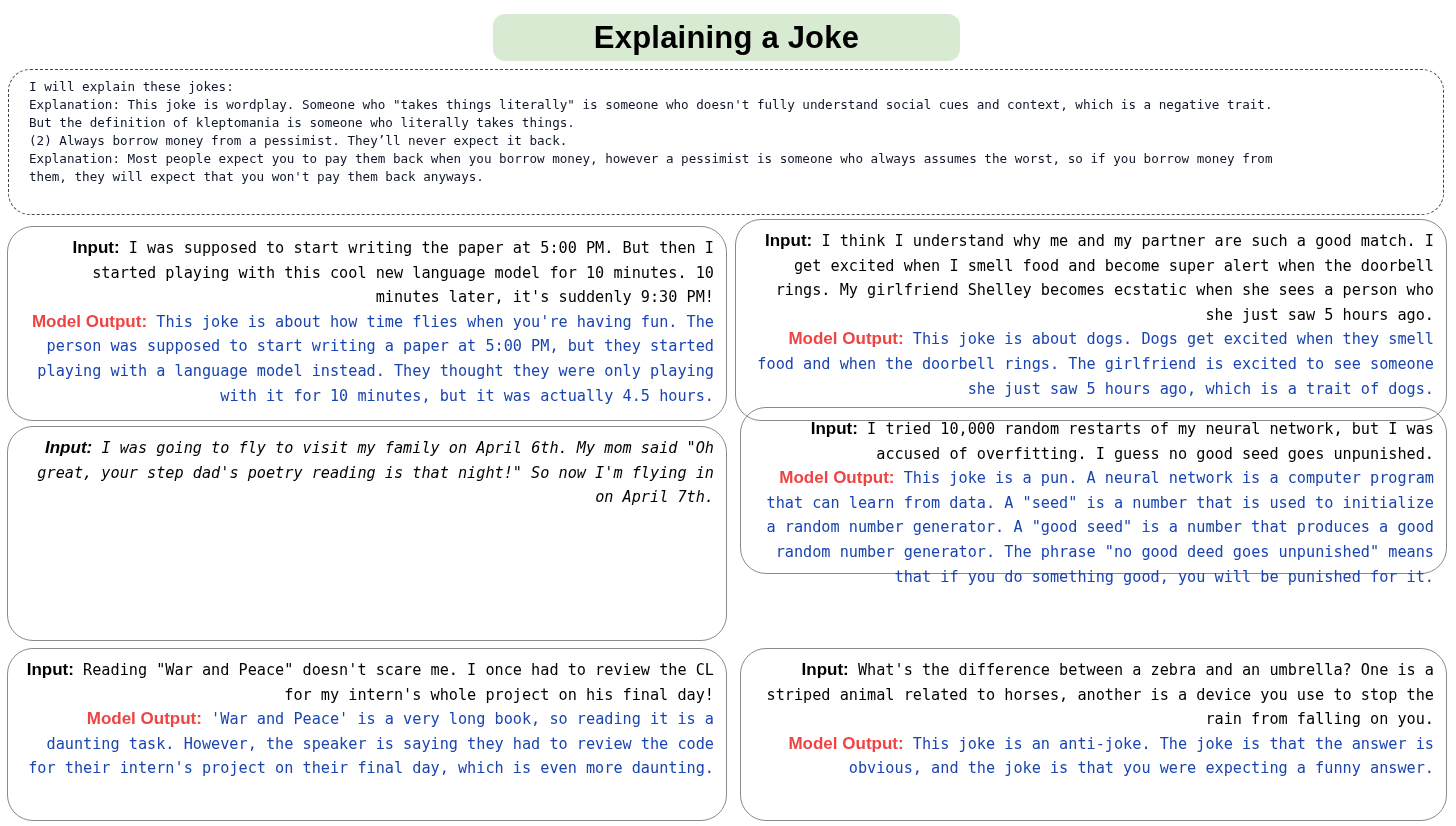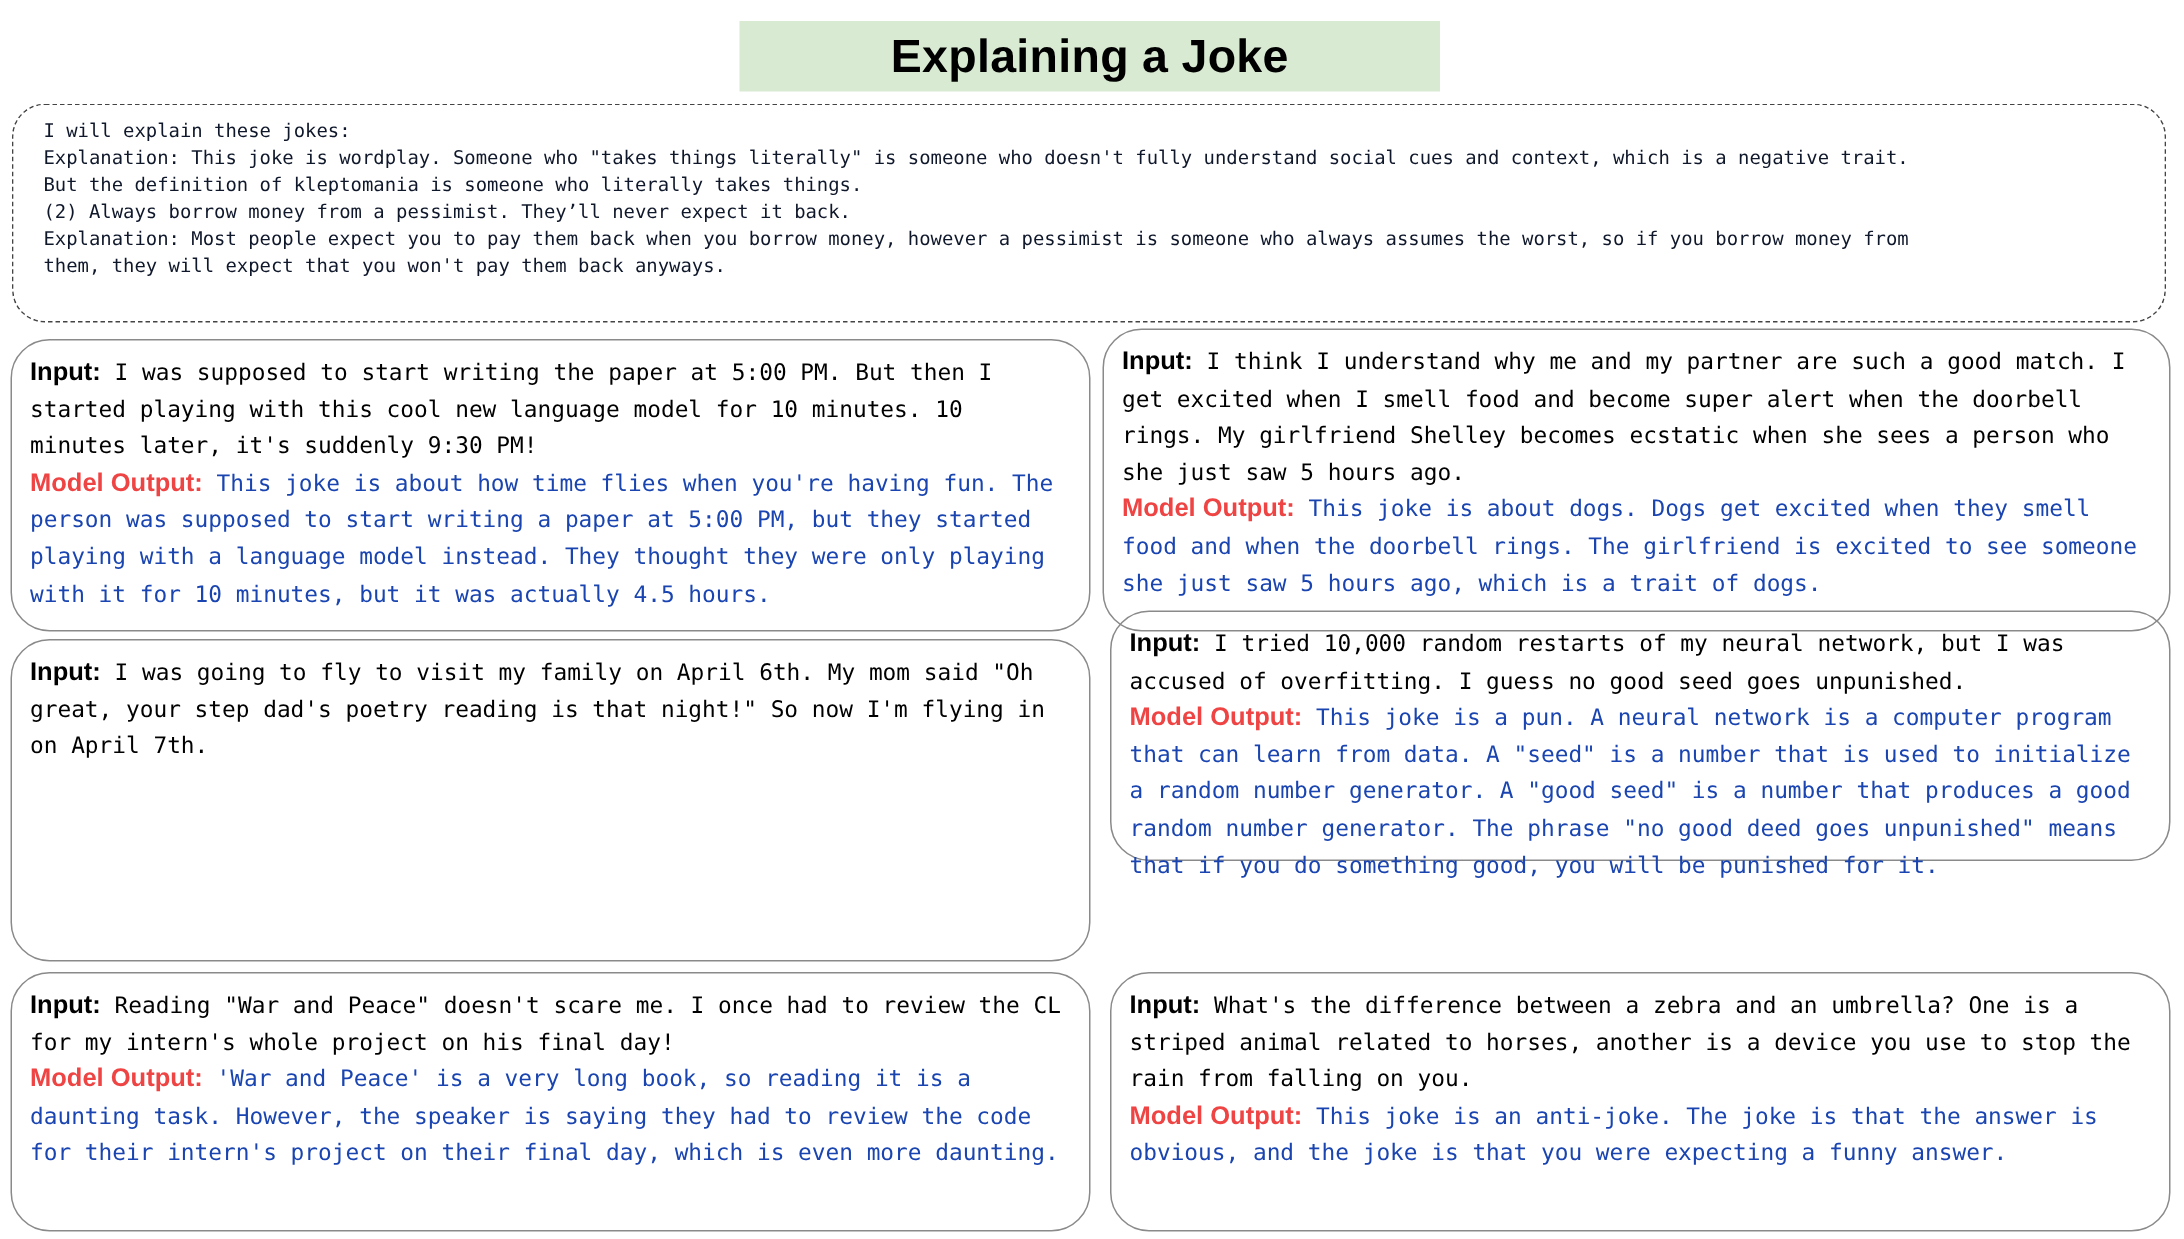--- a/index.html
+++ b/index.html
@@ -3,21 +3,21 @@
   <meta charset="utf-8">
   <style>
     html, body { margin: 0; padding: 0; }
     body {
       width: 1456px; height: 826px; background: #ffffff;
       position: relative; overflow: hidden;
       font-family: "DejaVu Sans Mono", monospace;
     }
     .title-box {
       position: absolute; left: 493px; top: 14px; width: 467px; height: 47px;
-      background: #d9ead3; border-radius: 0;
+      background: #d9ead3; border-radius: 12px;
       display: flex; align-items: center; justify-content: center;
     }
     .title-box h1 {
       margin: 0; font-family: "Liberation Sans", sans-serif; font-weight: bold;
       font-size: 31px; color: #000; letter-spacing: 0.2px;
     }
     .prompt-box {
       position: absolute; left: 8px; top: 69px; width: 1436px; height: 146px;
       border: 1.5px dashed #444; border-radius: 22px; box-sizing: border-box;
       padding: 8px 20px;
@@ -31,21 +31,21 @@
       box-sizing: border-box; padding: 9px 12px;
       font-family: "DejaVu Sans Mono", monospace; font-size: 15.2px; line-height: 24.6px;
     }
     .card .label {
       font-family: "Liberation Sans", sans-serif; font-weight: bold; font-size: 17px;
     }
     .card .input-label { color: #000; }
     .card .input-text { color: #000; }
     .card .output-label { color: #ef4444; }
     .card .output-text { color: #1a45b0; }
-    .card p { margin: 0; }
+    .card p { margin: 0; text-align: right; }
   </style>
 </head>
 <body>
 
 <div class="title-box">
   <h1>Explaining a Joke</h1>
 </div>
 
 <div class="prompt-box">
   <div class="prompt-line">I will explain these jokes:</div>
@@ -59,21 +59,21 @@
 <div class="card" style="left:7px; top:226px; width:720px; height:195px;">
   <p><span class="label input-label">Input:</span> <span class="input-text">I was supposed to start writing the paper at 5:00 PM. But then I started playing with this cool new language model for 10 minutes. 10 minutes later, it's suddenly 9:30 PM!</span></p>
   <p><span class="label output-label">Model Output:</span> <span class="output-text">This joke is about how time flies when you're having fun. The person was supposed to start writing a paper at 5:00 PM, but they started playing with a language model instead. They thought they were only playing with it for 10 minutes, but it was actually 4.5 hours.</span></p>
 </div>
 
 <div class="card" style="left:735px; top:219px; width:712px; height:202px;">
   <p><span class="label input-label">Input:</span> <span class="input-text">I think I understand why me and my partner are such a good match. I get excited when I smell food and become super alert when the doorbell rings. My girlfriend Shelley becomes ecstatic when she sees a person who she just saw 5 hours ago.</span></p>
   <p><span class="label output-label">Model Output:</span> <span class="output-text">This joke is about dogs. Dogs get excited when they smell food and when the doorbell rings. The girlfriend is excited to see someone she just saw 5 hours ago, which is a trait of dogs.</span></p>
 </div>
 
-<div class="card" style="left:7px; top:426px; width:720px; height:215px;">
+<div class="card" style="left:7px; top:426px; width:720px; height:215px;font-style:italic;">
   <p><span class="label input-label">Input:</span> <span class="input-text">I was going to fly to visit my family on April 6th. My mom said "Oh great, your step dad's poetry reading is that night!" So now I'm flying in on April 7th.</span></p>
 </div>
 
 <div class="card" style="left:740px; top:407px; width:707px; height:167px;">
   <p><span class="label input-label">Input:</span> <span class="input-text">I tried 10,000 random restarts of my neural network, but I was accused of overfitting. I guess no good seed goes unpunished.</span></p>
   <p><span class="label output-label">Model Output:</span> <span class="output-text">This joke is a pun. A neural network is a computer program that can learn from data. A "seed" is a number that is used to initialize a random number generator. A "good seed" is a number that produces a good random number generator. The phrase "no good deed goes unpunished" means that if you do something good, you will be punished for it.</span></p>
 </div>
 
 <div class="card" style="left:7px; top:648px; width:720px; height:173px;">
   <p><span class="label input-label">Input:</span> <span class="input-text">Reading "War and Peace" doesn't scare me. I once had to review the CL for my intern's whole project on his final day!</span></p>

